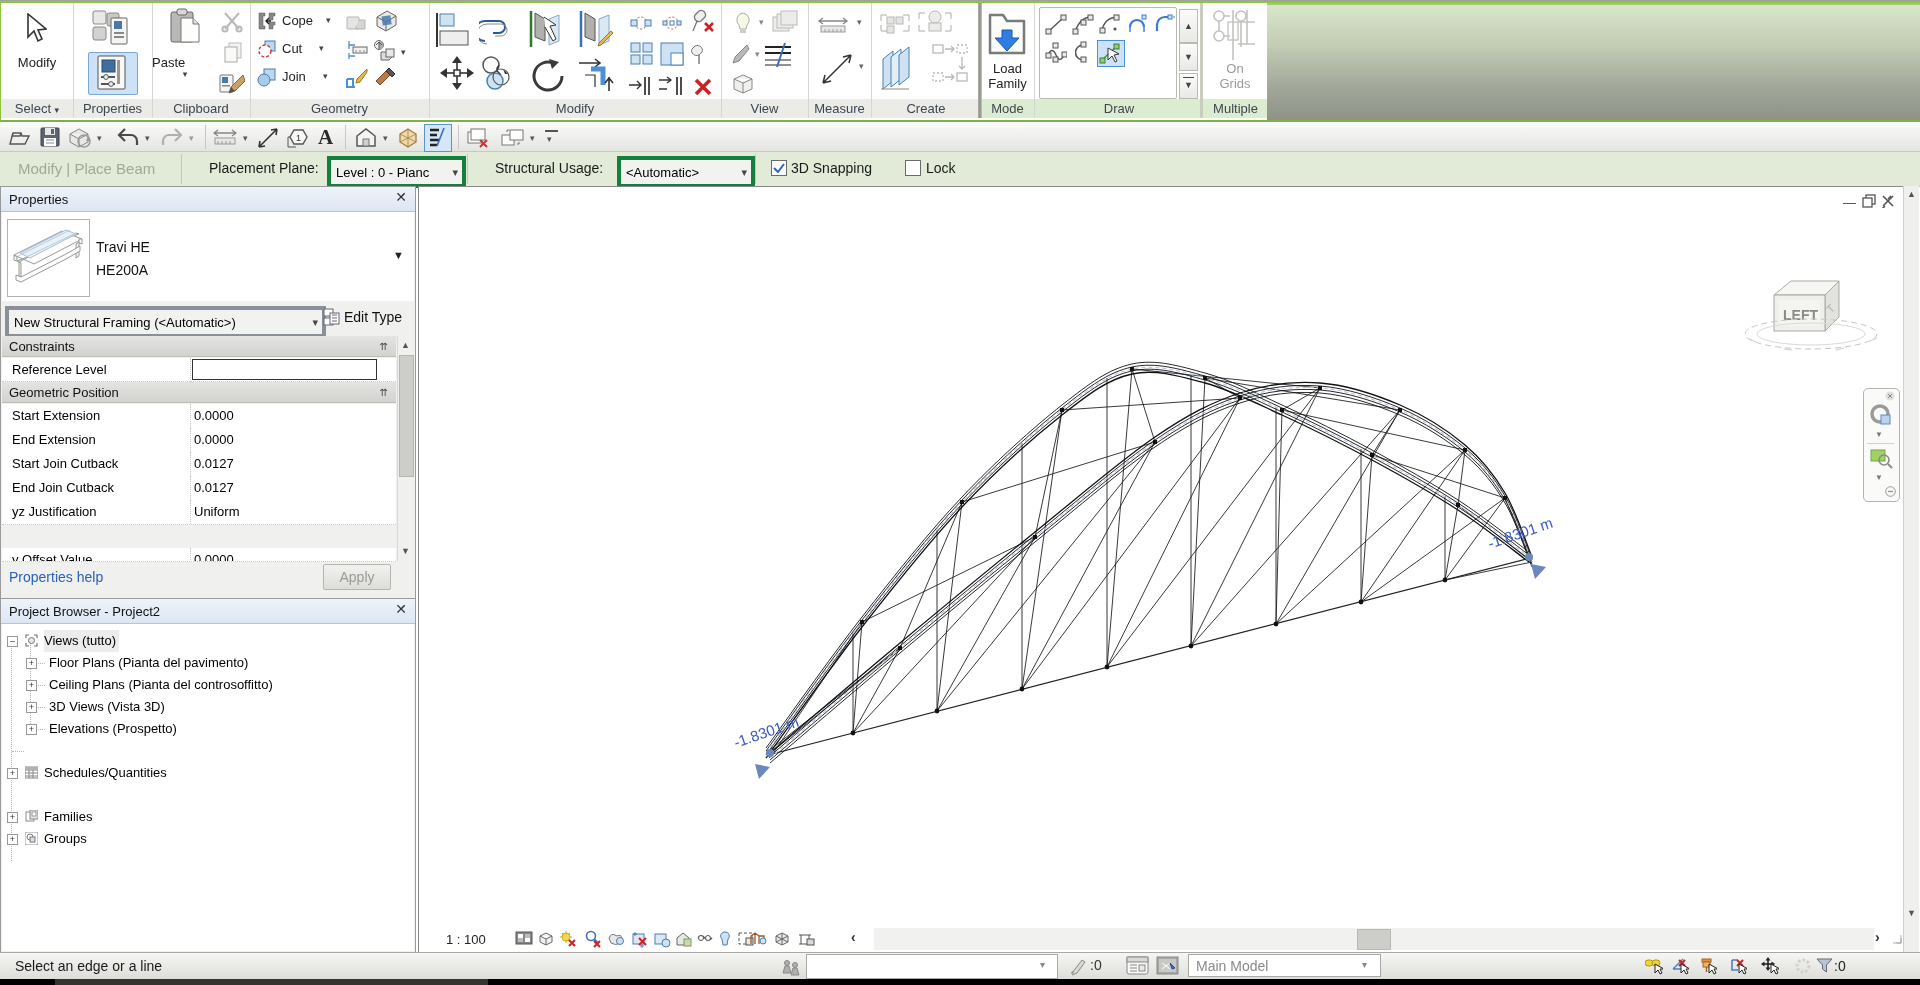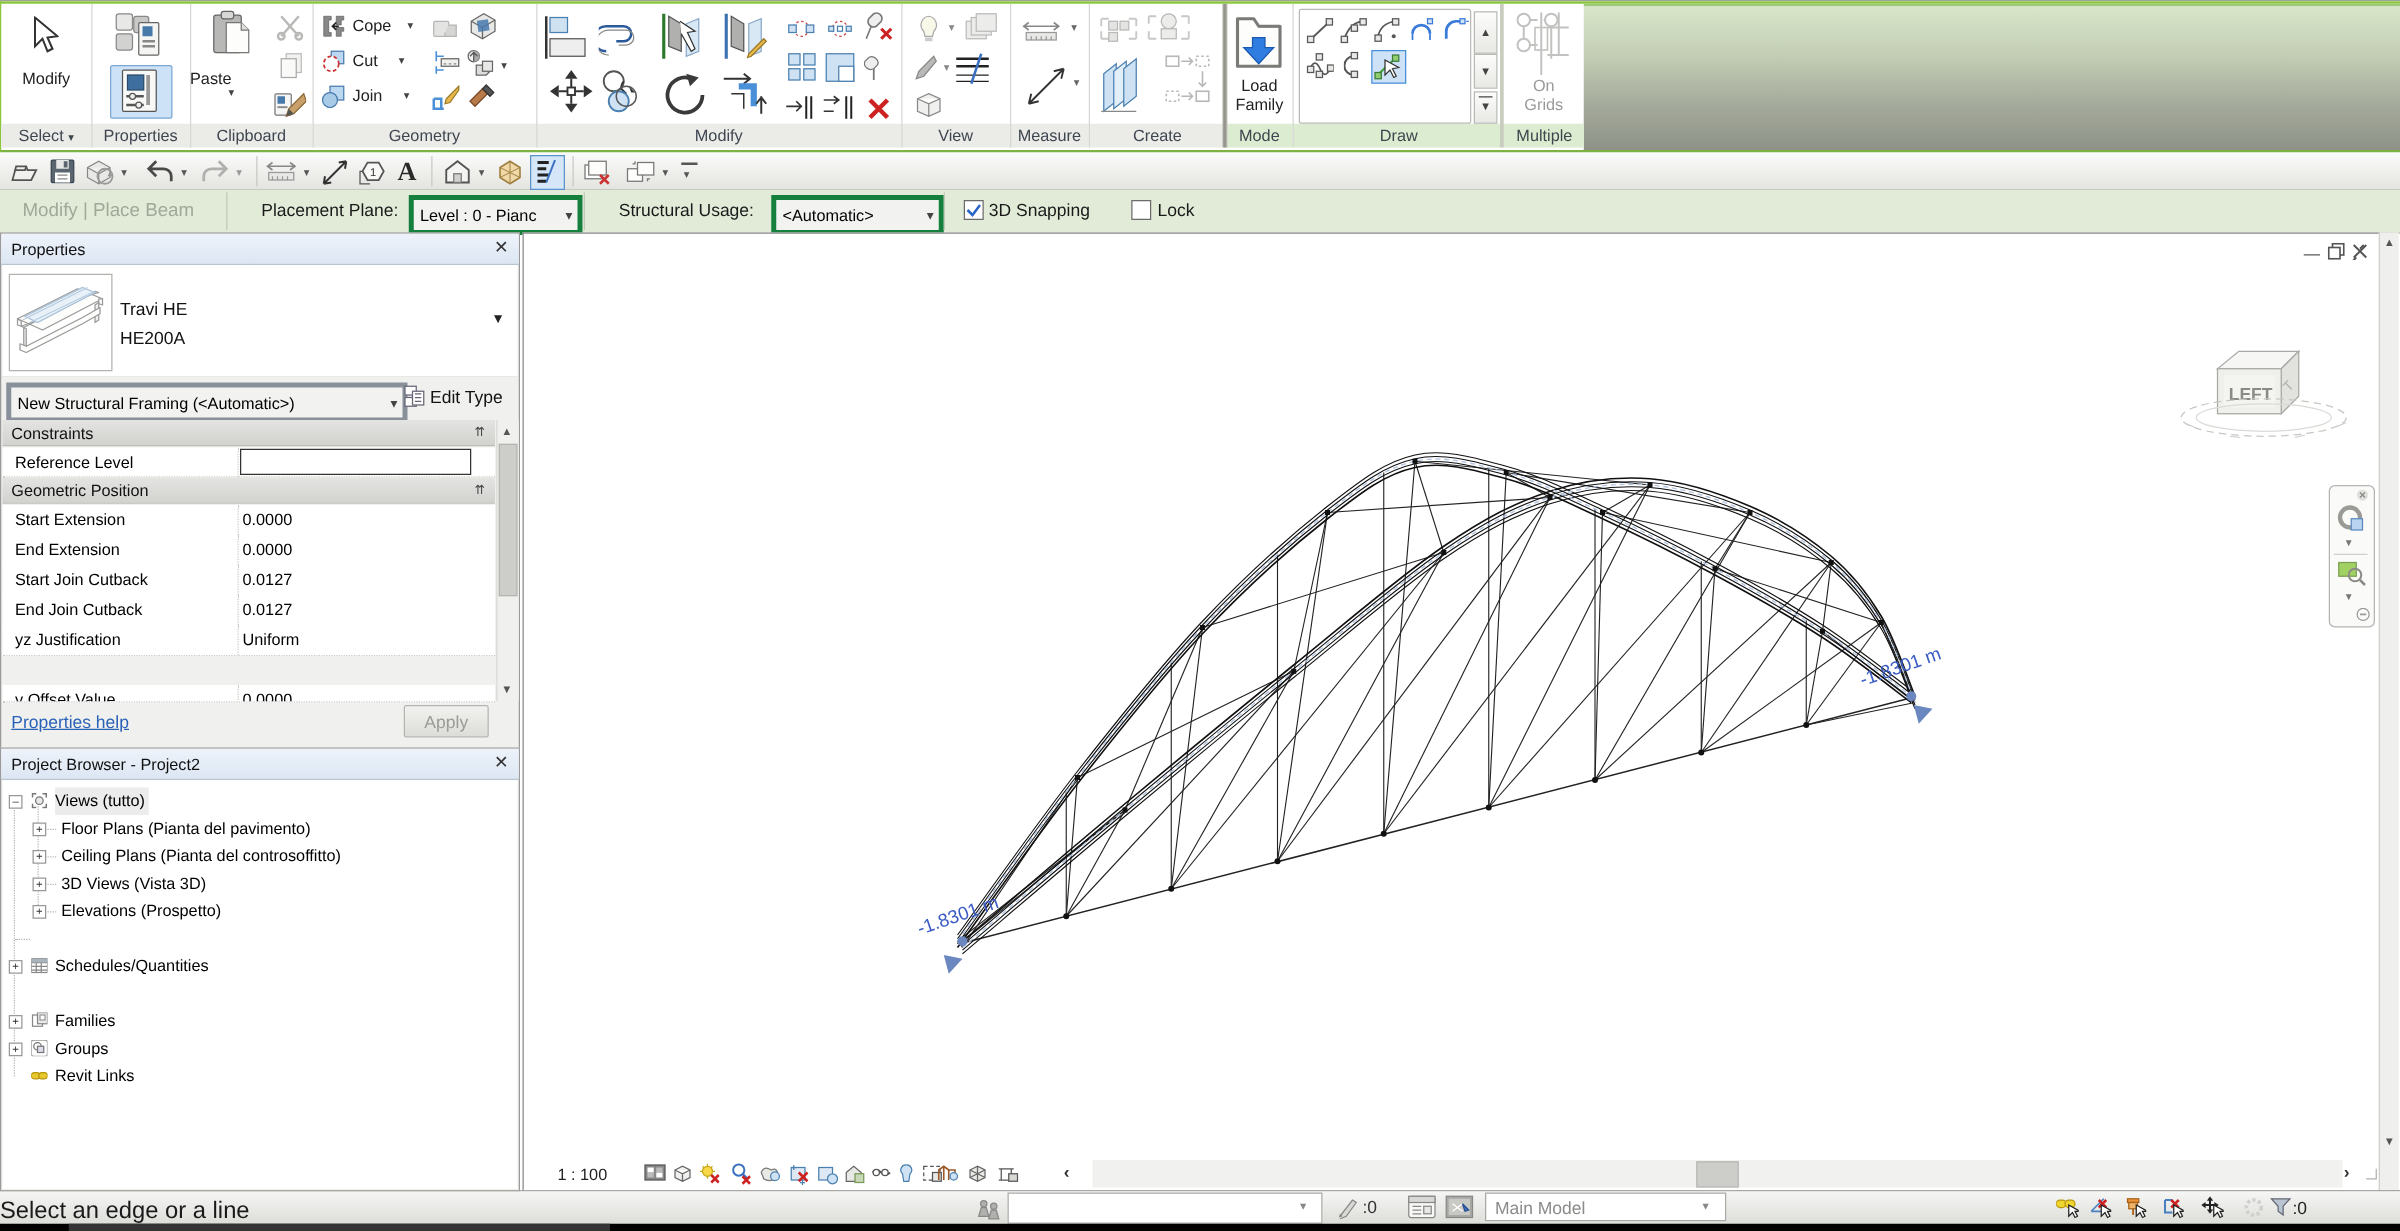--- a/index.html
+++ b/index.html
@@ -539,21 +539,21 @@
     </div>
     <div class="grow" style="top:361px;height:13px;overflow:hidden">
       <span class="lab">y Offset Value</span>
       <span class="vline"></span>
       <span class="val">0.0000</span>
     </div>
     <div class="abs" style="left:396px;top:149px;width:17px;height:225px;background:#f0f0ee;border-left:1px solid #d8d8d4"></div>
     <div class="abs" style="left:397px;top:150px;width:15px;height:16px;text-align:center;font-size:9px;color:#555;line-height:16px">▲</div>
     <div class="abs" style="left:398px;top:168px;width:13px;height:120px;background:#cdcdca;border:1px solid #b5b5b2"></div>
     <div class="abs" style="left:397px;top:356px;width:15px;height:16px;text-align:center;font-size:9px;color:#555;line-height:16px">▼</div>
-    <div class="abs" style="left:8px;top:382px;font-size:14px;color:#2a62b8;text-decoration:underline">Properties help</div>
+    <div class="abs" style="left:8px;top:382px;font-size:14px;color:#2a62b8;">Properties help</div>
     <div class="abs" style="left:322px;top:377px;width:66px;height:24px;background:linear-gradient(#f2f2f0,#dcdcd8);border:1px solid #b5b5b0;border-radius:2px;text-align:center;line-height:24px;font-size:14px;color:#9a9a98">Apply</div>
 </div>
 <div class="palette" id="browPal" style="top:598px;height:354px">
  <div class="ptitle">Project Browser - Project2<span class="px">✕</span></div>
  <div class="abs" style="left:1px;top:25px;width:412px;height:327px;background:#fff">
       <div class="abs" style="left:9px;top:17px;width:1px;height:220px;border-left:1px dotted #b5b5b1"></div>
       <div class="abs" style="left:28px;top:17px;width:1px;height:89px;border-left:1px dotted #b5b5b1"></div>
       <div class="abs" style="left:29px;top:39px;width:14px;height:1px;border-top:1px dotted #b5b5b1"></div>
       <div class="abs" style="left:29px;top:61px;width:14px;height:1px;border-top:1px dotted #b5b5b1"></div>
       <div class="abs" style="left:29px;top:83px;width:14px;height:1px;border-top:1px dotted #b5b5b1"></div>
@@ -605,29 +605,20 @@
         <span class="abs" style="left:42px;top:0;padding:0 3px 0 0">Families</span>
       </div>
       <div class="trow" style="top:204px;left:0px;width:412px">
         <div class="ebox" style="left:5px;top:6px">+</div>
         <svg class="abs" style="left:23px;top:4px" width="13" height="13" viewBox="0 0 13 13">
           <rect x="0" y="0" width="13" height="13" rx="2" fill="#fff" stroke="#999"></rect>
           <circle cx="5" cy="5" r="3" fill="none" stroke="#777"></circle>
           <rect x="5" y="5" width="5" height="5" fill="#dde" stroke="#777"></rect>
         </svg>
         <span class="abs" style="left:42px;top:0;padding:0 3px 0 0">Groups</span>
-      </div>
-      <div class="trow" style="top:226px;left:0px;width:412px">
-        <svg class="abs" style="left:23px;top:4px" width="13" height="13" viewBox="0 0 13 13">
-          <g stroke="#b8960c" fill="#e8c82c" stroke-width="1">
-            <rect x="0" y="4" width="7" height="5" rx="2.5"></rect>
-            <rect x="6" y="4" width="7" height="5" rx="2.5"></rect>
-          </g>
-        </svg>
-        <span class="abs" style="left:42px;top:0;padding:0 3px 0 0">Revit Links</span>
       </div>
     </div>
 </div>
 <div id="draw" class="abs">
     <svg id="trussvg" width="1484" height="764" viewBox="419 187 1484 764" style="position:absolute;left:0;top:0">
 <g stroke="#222" stroke-width="0.9" fill="none">
 <line x1="768" y1="755" x2="766" y2="753"></line>
         <line x1="768" y1="755" x2="770" y2="758"></line>
         <line x1="768" y1="755" x2="900" y2="648"></line>
         <line x1="766" y1="753" x2="900" y2="648"></line>
@@ -846,21 +837,21 @@
     <div class="abs" style="left:1456px;top:742px;font-size:14px;color:#333;font-weight:bold">›</div>
     <svg class="abs" style="left:1472px;top:746px" width="12" height="12" viewBox="0 0 12 12">
       <path d="M10,2 v8 h-8 M10,5 v5 h-5 M10,8 v2 h-2" fill="none" stroke="#b0b0ac"></path>
     </svg>
   </div>
 <div id="vscroll" class="abs">
     <div class="abs" style="left:0;top:3px;width:15px;height:15px;text-align:center;font-size:9px;color:#555">▲</div>
     <div class="abs" style="left:0;top:722px;width:15px;height:15px;text-align:center;font-size:9px;color:#555">▼</div>
   </div>
 <div id="status" class="abs">
-    <div class="abs" style="left:0;top:5px;font-size:19px;color:#1a1a1a">Select an edge or a line</div>
+    <div class="abs" style="left:15px;top:5px;font-size:14px;color:#1a1a1a">Select an edge or a line</div>
     <svg class="abs" style="left:781px;top:6px" width="22" height="17" viewBox="0 0 22 17">
       <g fill="#b0b0ac" stroke="#888">
         <circle cx="6" cy="4" r="2.5"></circle>
         <path d="M2,14 l2,-7 h4 l2,7 z"></path>
         <circle cx="14" cy="6" r="2.5"></circle>
         <path d="M10,16 l2,-7 h4 l2,7 z"></path>
       </g>
     </svg>
     <div class="abs" style="left:806px;top:1px;width:250px;height:23px;background:#fff;border:1px solid #a8a8a4"></div>
     <div class="abs" style="left:1040px;top:6px;font-size:10px;color:#888">▾</div>

